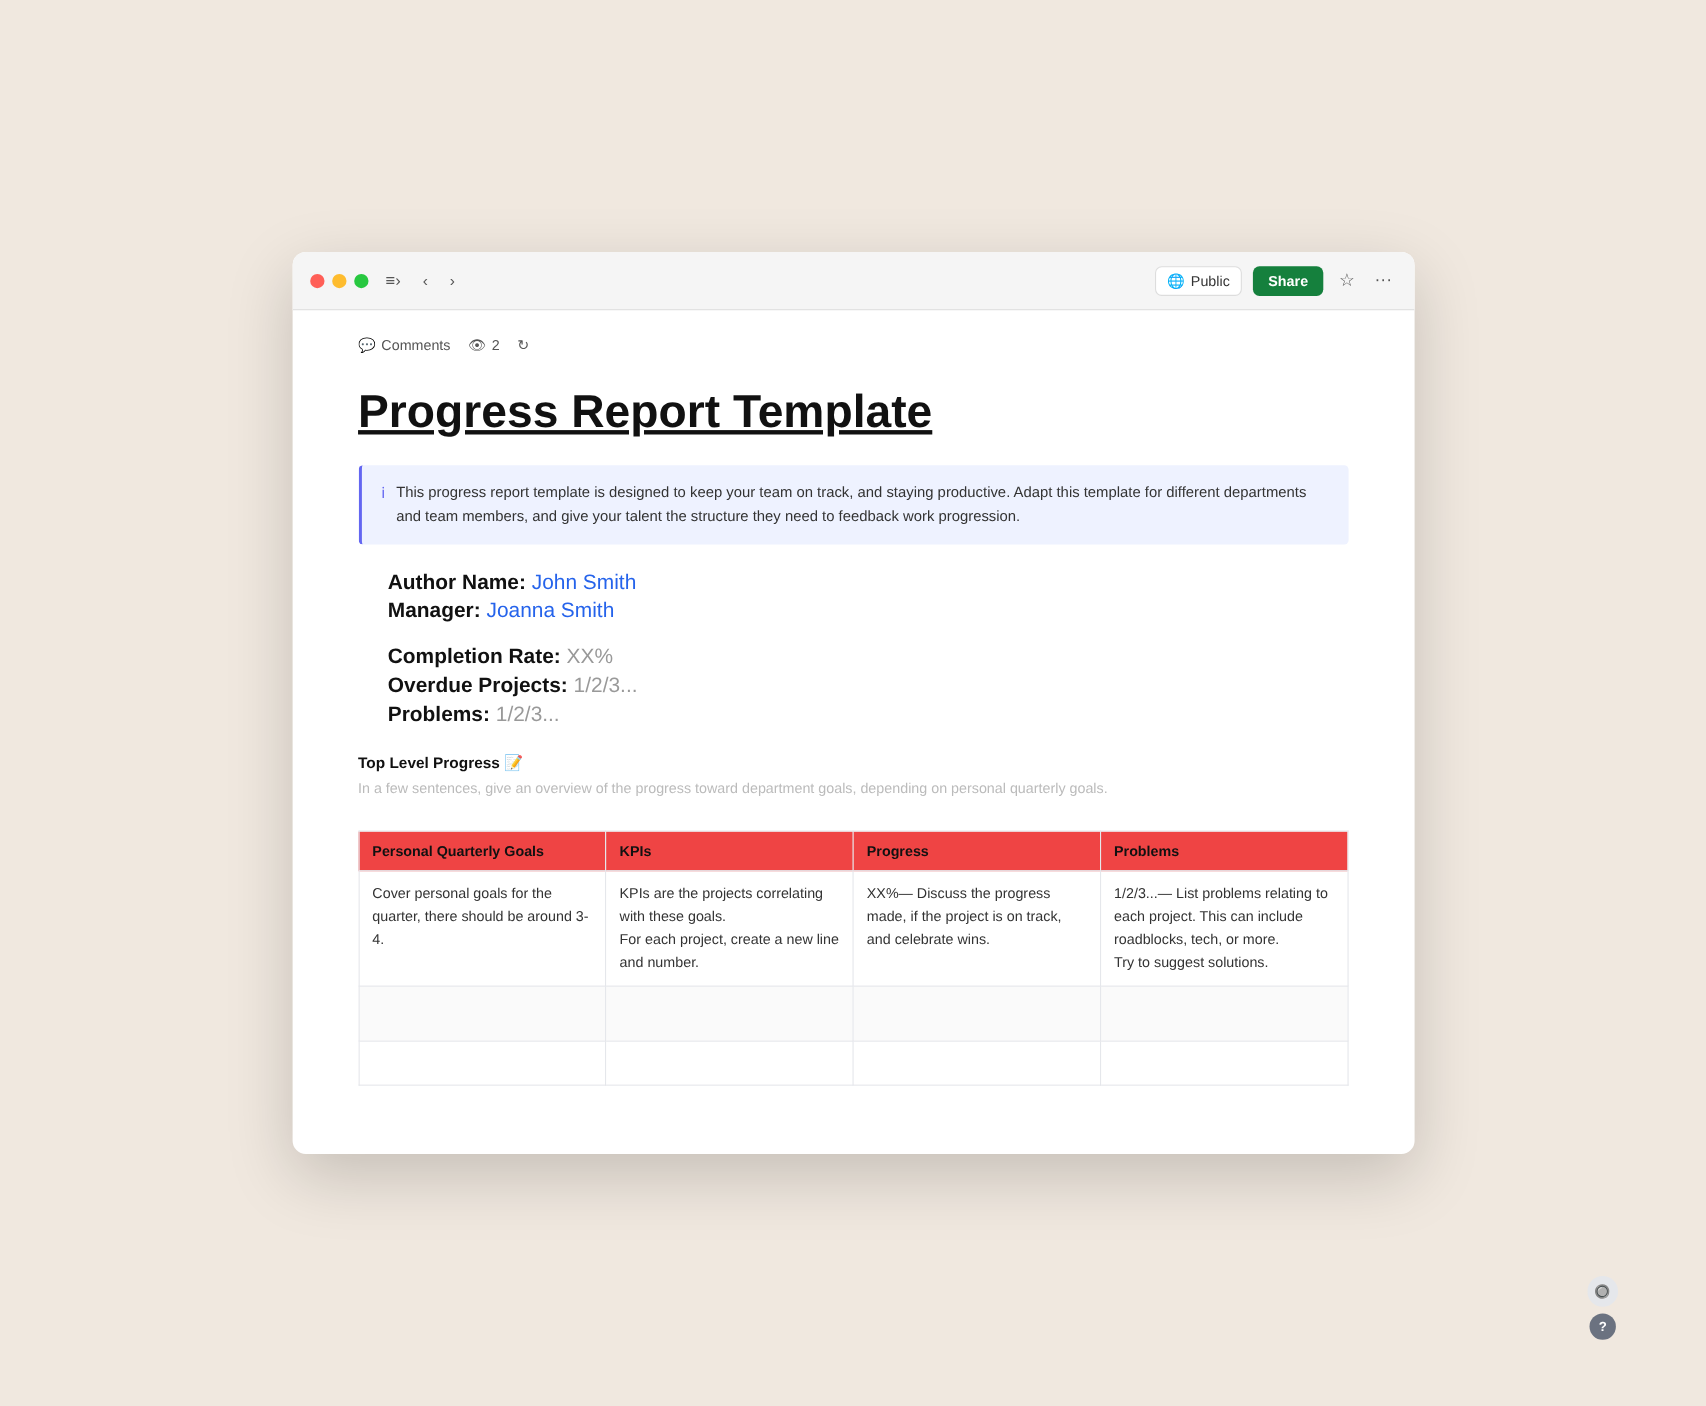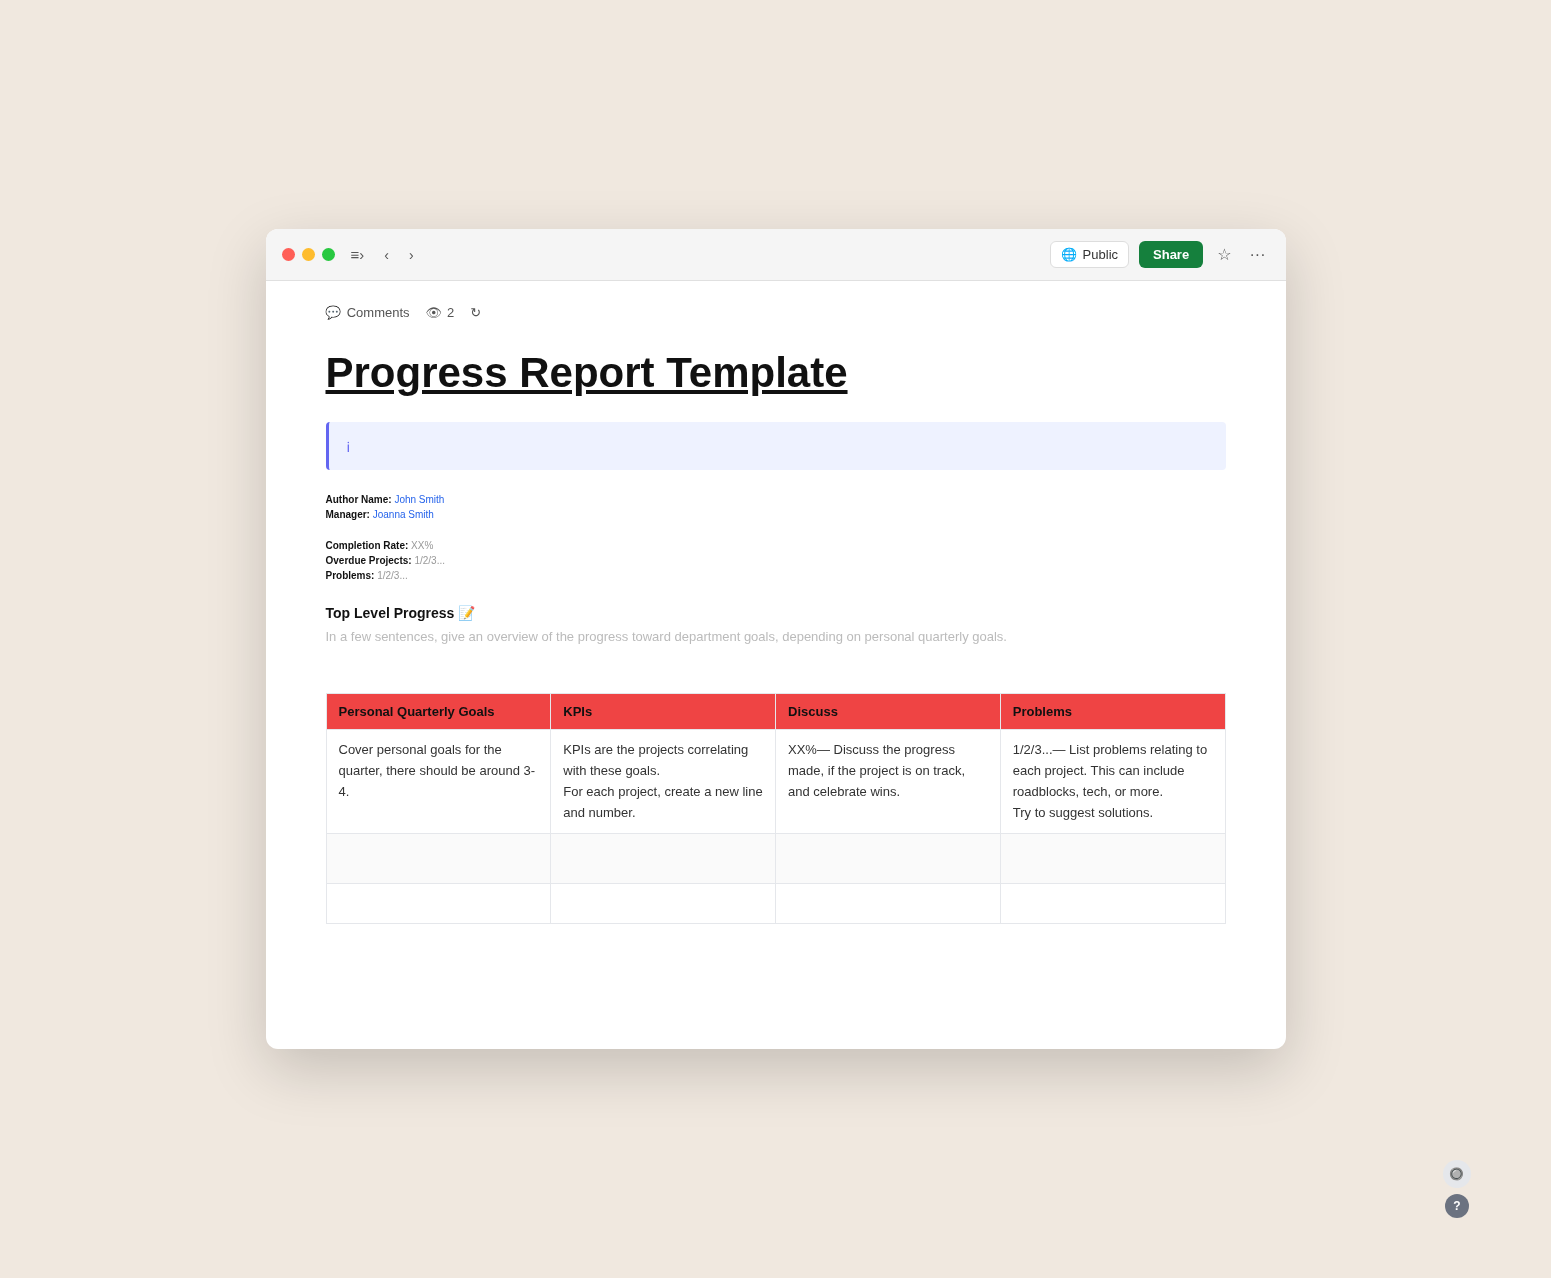--- a/index.html
+++ b/index.html
@@ -166,23 +166,24 @@
       color: #333;
       line-height: 1.6;
     }
 
     
     .meta-section {
       margin-bottom: 20px;
     }
 
     .meta-line {
-      font-size: 10px;
+      font-size: 19px;
       margin-bottom: 4px;
       color: #111;
+      margin-left: 27px;
     }
 
     .meta-line strong {
       font-weight: 700;
     }
 
     .meta-value {
       color: #999;
     }
 
@@ -218,21 +219,21 @@
       min-width: 18px;
     }
 
     
     .stats-section {
       margin-bottom: 24px;
     }
 
     
     .top-level-section {
-      margin-bottom: 45px;
+      margin-bottom: 28px;
     }
 
     .top-level-heading {
       font-size: 14px;
       font-weight: 700;
       color: #111;
       margin-bottom: 6px;
     }
 
     .top-level-placeholder {
@@ -353,20 +354,21 @@
         </div>
         <div class="toolbar-item">
           <span>↻</span>
         </div>
       </div>
 
       <h1 class="doc-title">Progress Report Template</h1>
 
       <div class="info-box">
         <span class="info-icon">ℹ</span>
+        <span class="info-text">This progress report template is designed to keep your team on track, and staying productive. Adapt this template for different departments and team members, and give your talent the structure they need to feedback work progression.</span>
       </div>
 
       <div class="meta-section">
         <div class="meta-line">
           <strong>Author Name:</strong>
           <a class="meta-value-link" href="#">John Smith</a>
         </div>
         <div class="meta-line">
           <strong>Manager:</strong>
           <a class="meta-value-link" href="#">Joanna Smith</a>
@@ -392,21 +394,21 @@
       <div class="top-level-section">
         <div class="top-level-heading">Top Level Progress 📝</div>
         <div class="top-level-placeholder">In a few sentences, give an overview of the progress toward department goals, depending on personal quarterly goals.</div>
       </div>
 
       <table class="data-table">
         <thead>
           <tr>
             <th style="width:25%">Personal Quarterly Goals</th>
             <th style="width:25%">KPIs</th>
-            <th style="width:25%">Discuss</th>
+            <th style="width:25%">Progress</th>
             <th style="width:25%">Problems</th>
           </tr>
         </thead>
         <tbody>
           <tr>
             <td>Cover personal goals for the quarter, there should be around 3-4.</td>
             <td>
               <span>KPIs are the projects correlating with these goals.<br>For each project, create a new line and number.</span>
             </td>
             <td>XX%— Discuss the progress made, if the project is on track, and celebrate wins.</td>

